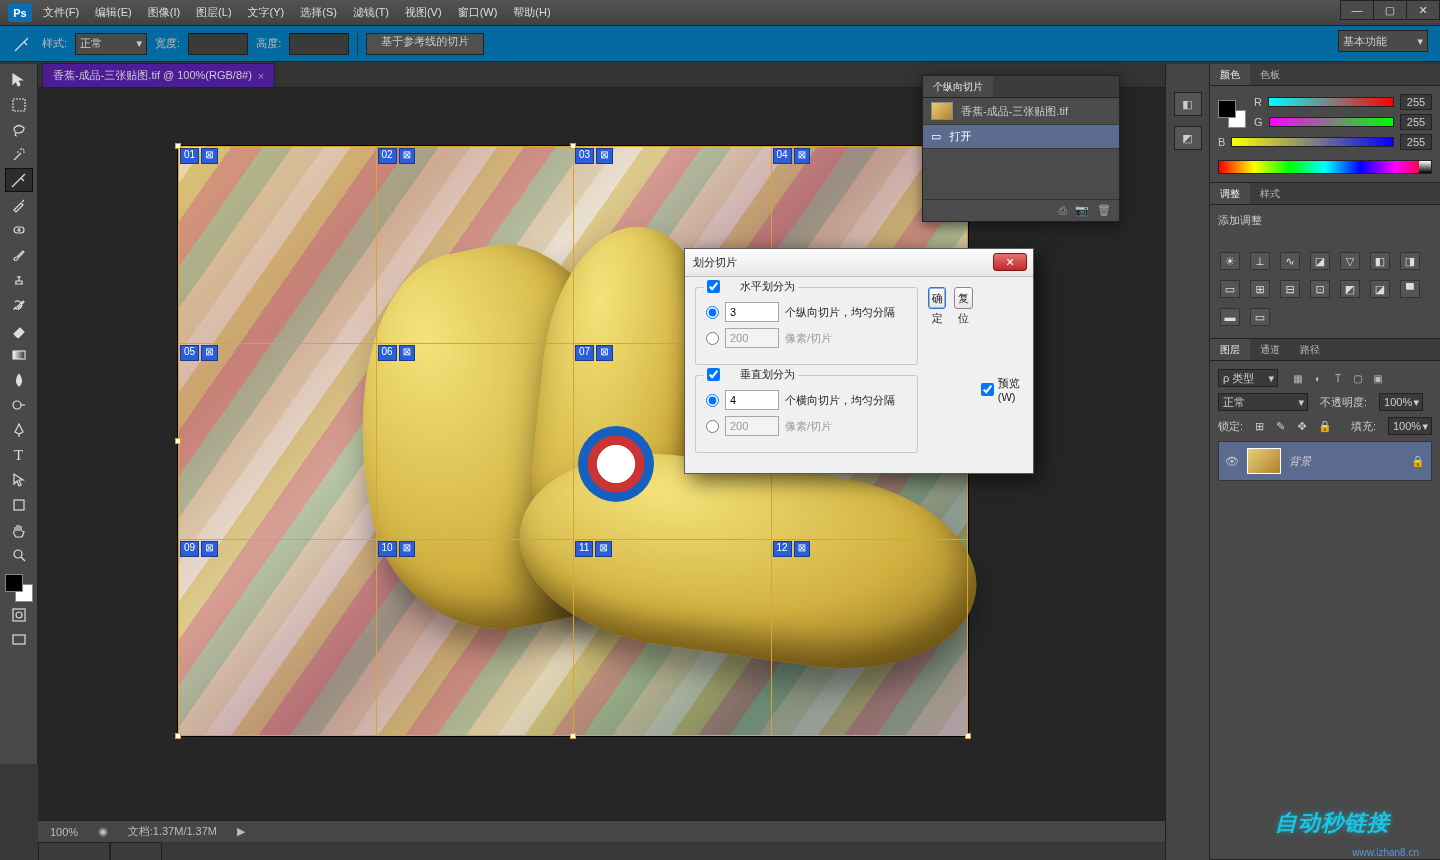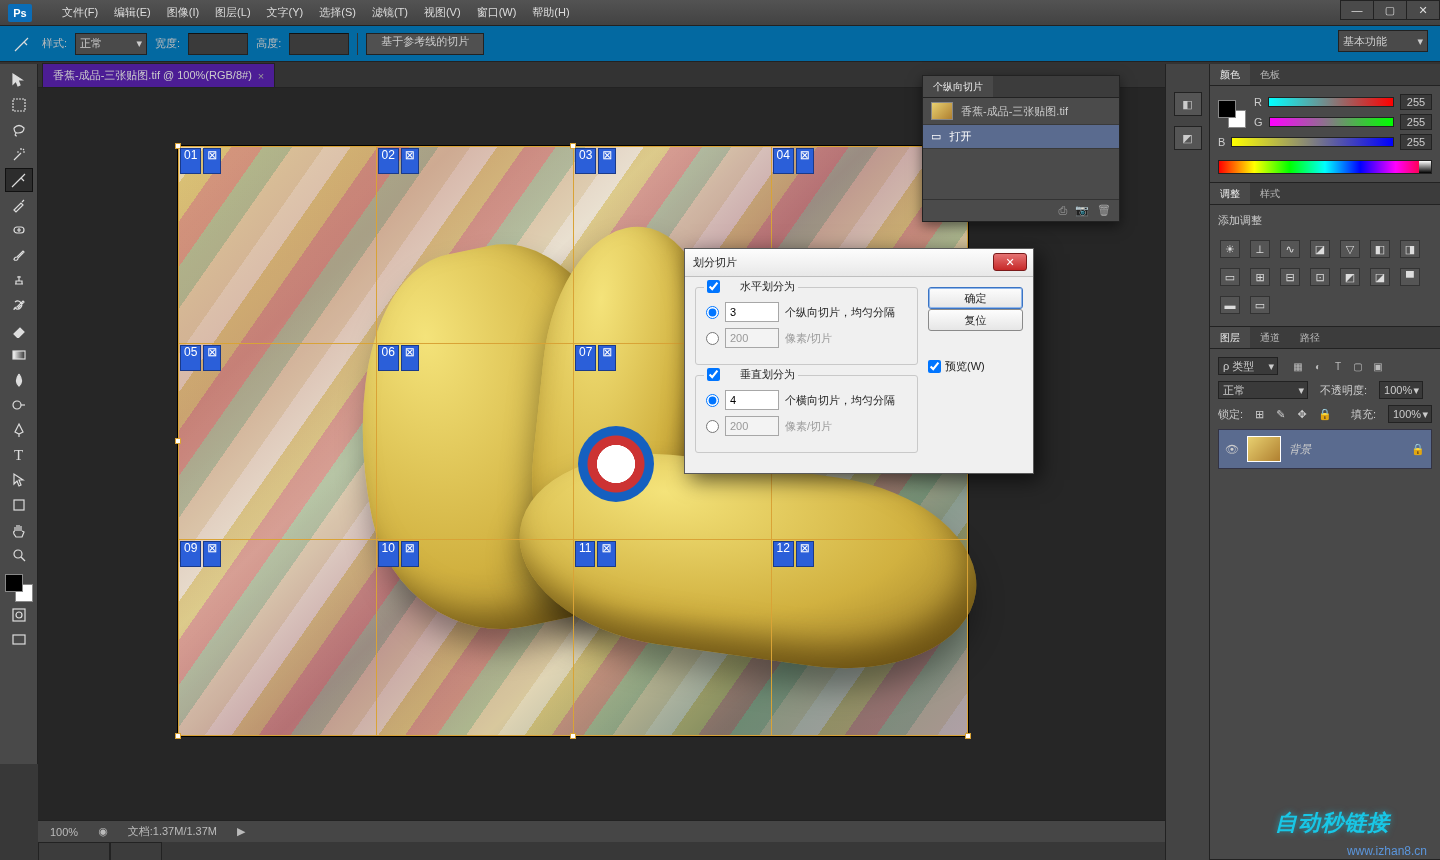--- a/index.html
+++ b/index.html
@@ -1,19 +1,19 @@
 <!DOCTYPE html>
 <html><head>
 <meta charset="utf-8">
 <style>
 *{box-sizing:border-box;margin:0;padding:0;font-family:"Microsoft YaHei",sans-serif;font-size:11px;user-select:none}
 body{background:#383838;width:1440px;height:860px;overflow:hidden;position:relative;color:#ccc}
 
 .menubar{height:26px;background:linear-gradient(#535353,#424242);display:flex;align-items:center;padding-left:8px;border-bottom:1px solid #222}
-.ps-logo{width:24px;height:18px;background:#0b6db7;color:#fff;font-weight:bold;font-size:11px;display:flex;align-items:center;justify-content:center;border-radius:2px;margin-right:22px}
+.ps-logo{width:24px;height:18px;background:#0b6db7;color:#fff;font-weight:bold;font-size:11px;display:flex;align-items:center;justify-content:center;border-radius:2px;margin-right:3px}
 .menu-item{color:#ddd;padding:0 8px;cursor:default}
 .win-controls{position:absolute;right:0;top:0;display:flex}
 .win-btn{width:34px;height:20px;background:#4a4a4a;border:1px solid #222;display:flex;align-items:center;justify-content:center;color:#ddd;cursor:pointer;margin-left:-1px}
 
 .optsbar{height:36px;background:#0369a1;border-bottom:1px solid #222;display:flex;align-items:center;padding:0 10px;gap:8px;color:#bbb}
 .opt-input{background:#3a3a3a;border:1px solid #222;border-top-color:#111;height:22px;width:60px;color:#ccc;padding:0 4px}
 .opt-select{background:#4a4a4a;border:1px solid #222;height:22px;color:#ccc;padding:0 6px 0 4px;display:flex;align-items:center;min-width:72px;position:relative}
 .opt-select::after{content:"▾";position:absolute;right:4px}
 .opt-btn{background:#505050;border:1px solid #222;height:22px;color:#ccc;padding:0 14px;cursor:pointer}
 .workspace-sw{position:absolute;right:12px;top:30px}
@@ -39,21 +39,21 @@
 .b1{left:180px;top:100px;width:300px;height:380px;transform:rotate(-12deg)}
 .b2{left:360px;top:80px;width:170px;height:380px;transform:rotate(6deg);border-radius:80%/60%}
 .b3{left:340px;top:320px;width:460px;height:190px;transform:rotate(8deg);border-radius:60%/90%}
 .sticker{position:absolute;left:400px;top:280px;width:76px;height:76px;border-radius:50%;background:radial-gradient(circle,#fff 35%,#c33 36% 52%,#1560c0 54% 100%);display:flex;align-items:center;justify-content:center;color:#fff;font-weight:bold;font-size:24px;font-style:italic}
 
 .slice-grid{position:absolute;inset:0;pointer-events:none}
 .slice-grid .vline{position:absolute;top:0;bottom:0;border-left:1px solid #d9a336}
 .slice-grid .hline{position:absolute;left:0;right:0;border-top:1px solid #d9a336}
 .slice-grid .outline{position:absolute;inset:0;border:1px solid #d9a336}
 .slice-badge{position:absolute;display:flex;gap:2px;pointer-events:auto}
-.slice-badge span{background:#2b5fd9;color:#fff;font-size:12px;padding:0 3px;height:26px;line-height:12px;border:1px solid #1a3a8a}
+.slice-badge span{background:#2b5fd9;color:#fff;font-size:10px;padding:0 3px;height:16px;line-height:12px;border:1px solid #1a3a8a}
 .handle{position:absolute;width:6px;height:6px;background:#fff;border:1px solid #d9a336}
 
 .statusbar{position:absolute;left:38px;right:275px;bottom:18px;height:22px;background:#464646;border-top:1px solid #222;display:flex;align-items:center;gap:20px;padding:0 12px;color:#bbb;font-size:10px}
 .bottom-tabs{position:absolute;left:38px;bottom:0;height:18px;display:flex}
 .bottom-tabs div{background:#3c3c3c;border:1px solid #222;padding:17px 10px;line-height:16px;color:#bbb;font-size:10px}
 
 .right-col{position:absolute;right:0;top:64px;width:275px;bottom:0;display:flex}
 .dock-strip{width:44px;background:#444;border-left:1px solid #222;display:flex;flex-direction:column;align-items:center;padding-top:28px;gap:10px}
 .dock-btn{width:28px;height:24px;background:#555;border:1px solid #222;display:flex;align-items:center;justify-content:center;color:#ccc}
 .panel-stack{flex:1;background:#494949;border-left:1px solid #222;display:flex;flex-direction:column}
@@ -85,32 +85,32 @@
 .hist-row{display:flex;align-items:center;gap:8px;padding:4px 8px;border-bottom:1px solid #3a3a3a}
 .hist-row.sel{background:#5a6b8f;color:#fff}
 .hist-thumb{width:22px;height:18px;background:linear-gradient(135deg,#e8d070,#b08030);border:1px solid #888}
 .hist-foot{display:flex;justify-content:flex-end;gap:8px;padding:4px 8px;border-top:1px solid #333;color:#aaa}
 
 .dialog{position:absolute;left:684px;top:248px;width:350px;background:#f0f0f0;border:1px solid #5a5a5a;box-shadow:6px 6px 20px rgba(0,0,0,.6);color:#222}
 .dlg-title{height:28px;background:linear-gradient(#fdfdfd,#e8e8e8);border-bottom:1px solid #bfbfbf;display:flex;align-items:center;padding:0 8px;font-size:12px}
 .dlg-close{position:absolute;right:6px;top:4px;width:34px;height:18px;background:linear-gradient(#e57373,#c62828);border:1px solid #7a1a1a;border-radius:3px;color:#fff;display:flex;align-items:center;justify-content:center;cursor:pointer}
 .dlg-body{display:flex;padding:10px;gap:10px}
 .dlg-left{flex:1}
-.dlg-right{width:95px;display:flex;flex-direction:column;gap:0}
+.dlg-right{width:95px;display:flex;flex-direction:row;gap:8px}
 .group{border:1px solid #c9c9c9;border-radius:3px;padding:8px 10px 10px;margin-bottom:10px;position:relative}
 .group>label.gl{position:absolute;top:-9px;left:8px;background:#f0f0f0;padding:0 3px;display:flex;align-items:center;gap:20px}
 .dlg-row{display:flex;align-items:center;gap:6px;margin:6px 0}
 .dlg-row input[type=text]{width:54px;height:20px;border:1px solid #a7a7a7;padding:0 4px;background:#fff}
 .dlg-row input[disabled]{background:#f3f3f3;color:#999}
 .dlg-btn{height:22px;border:1px solid #8a8a8a;background:linear-gradient(#fdfdfd,#e6e6e6);border-radius:3px;cursor:pointer;text-align:center;line-height:20px}
 .dlg-btn.primary{border:1px solid #3b74c4;box-shadow:0 0 0 1px #8fb6ea inset}
 .chk{display:flex;align-items:center;gap:4px}
 
 .wm-auto{position:absolute;right:50px;bottom:22px;font-size:22px;font-weight:bold;font-style:italic;color:#18c7e6;text-shadow:0 0 6px rgba(24,199,230,.6);letter-spacing:1px}
-.wm-iz{position:absolute;right:13px;bottom:2px;font-size:12px;color:#5fa8ff;opacity:.8}
+.wm-iz{position:absolute;right:21px;bottom:2px;font-size:10px;color:#5fa8ff;opacity:.8}
 </style>
 </head>
 <body>
 
 <div class="menubar">
   <div class="ps-logo">Ps</div>
   <div class="menu-item">文件(F)</div>
   <div class="menu-item">编辑(E)</div>
   <div class="menu-item">图像(I)</div>
   <div class="menu-item">图层(L)</div>
@@ -422,21 +422,21 @@
         <div class="spectrum"></div>
       </div>
     </div>
 
     <div class="panel">
       <div class="panel-tabs">
         <div class="panel-tab active">调整</div>
         <div class="panel-tab">样式</div>
       </div>
       <div class="panel-body">
-        <div style="margin-bottom:8px">添加调整</div>
+        <div style="margin-bottom:20px">添加调整</div>
         <div class="adjust-icons">
           <span>☀</span>
             <span>⟂</span>
             <span>∿</span>
             <span>◪</span>
             <span>▽</span>
           <span>◧</span>
             <span>◨</span>
             <span>▭</span>
             <span>⊞</span>

